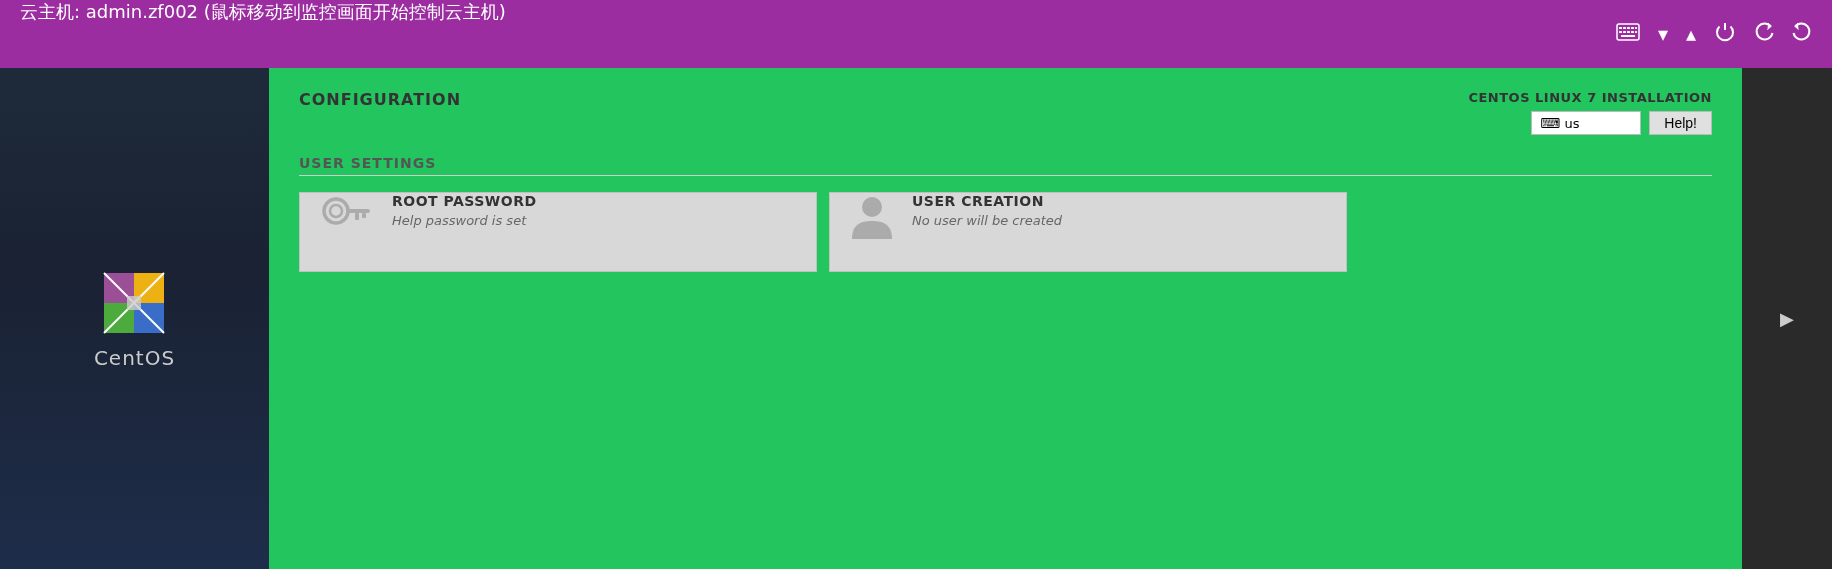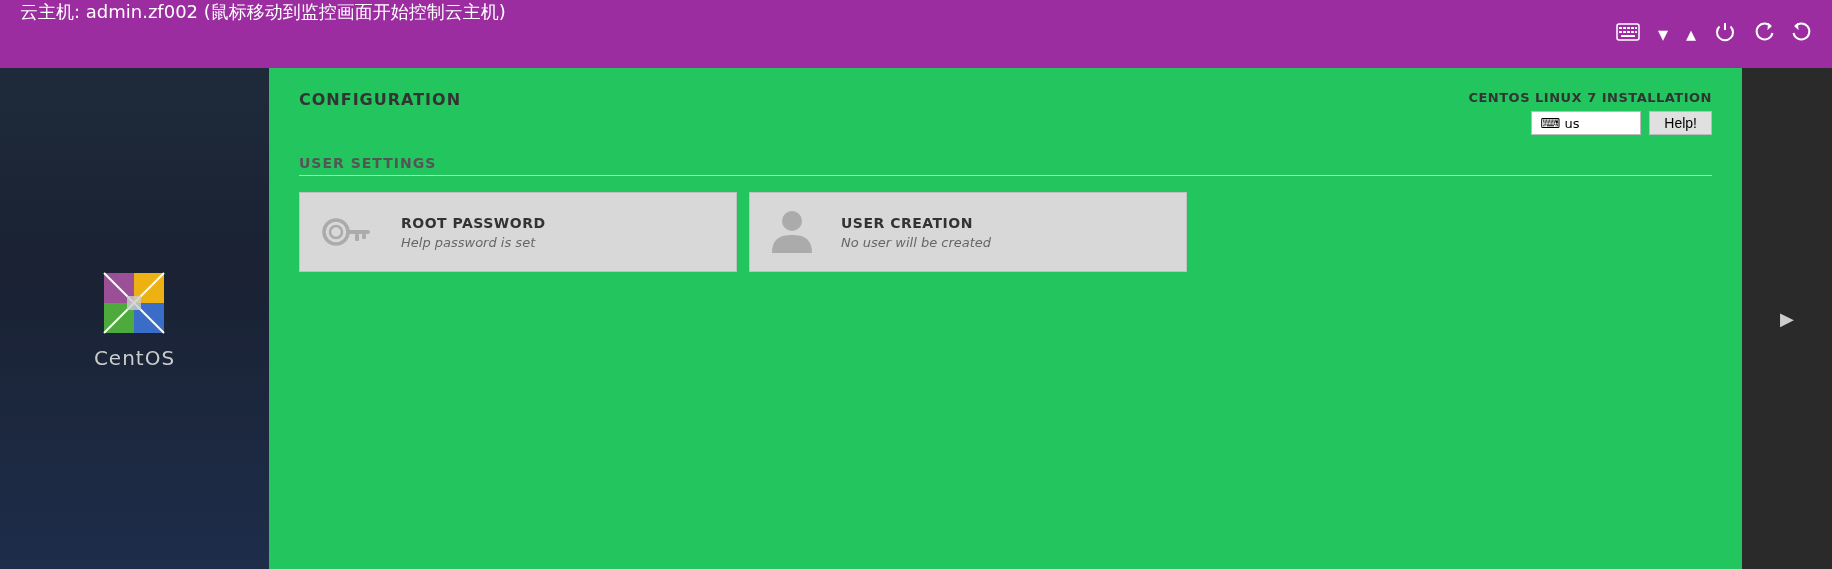--- a/index.html
+++ b/index.html
@@ -149,28 +149,28 @@
       padding-bottom: 4px;
       border-bottom: 1px solid #ccc;
     }
 
     .settings-cards {
       display: flex;
       gap: 12px;
     }
 
     .settings-card {
-      width: 438px;
+      width: 518px;
       height: 80px;
       background: #d8d8d8;
       border: 1px solid #c0c0c0;
       display: flex;
-      align-items: center;
+      align-items: flex-start;
       padding: 0 20px;
-      gap: 27px;
+      gap: 18px;
       cursor: pointer;
     }
 
     .card-icon {
       display: flex;
       align-items: center;
       justify-content: center;
       opacity: 0.55;
     }
 

